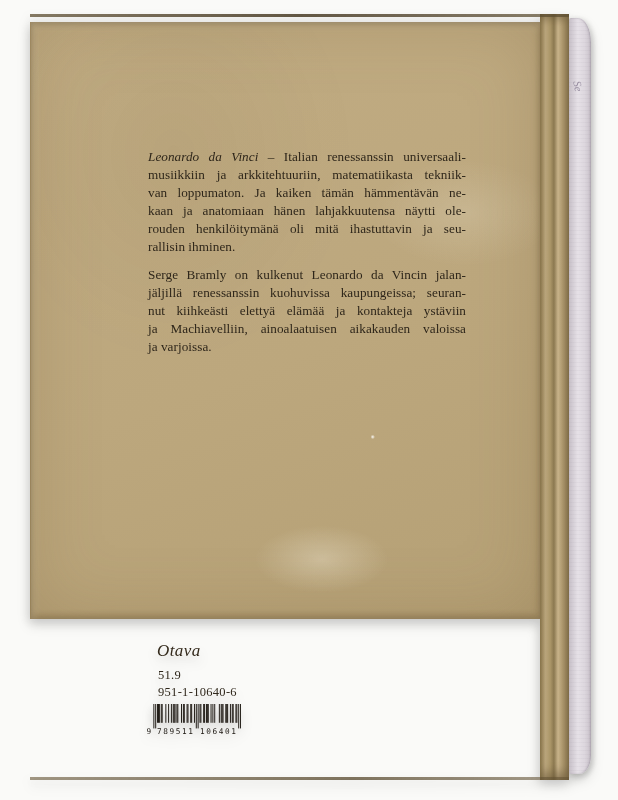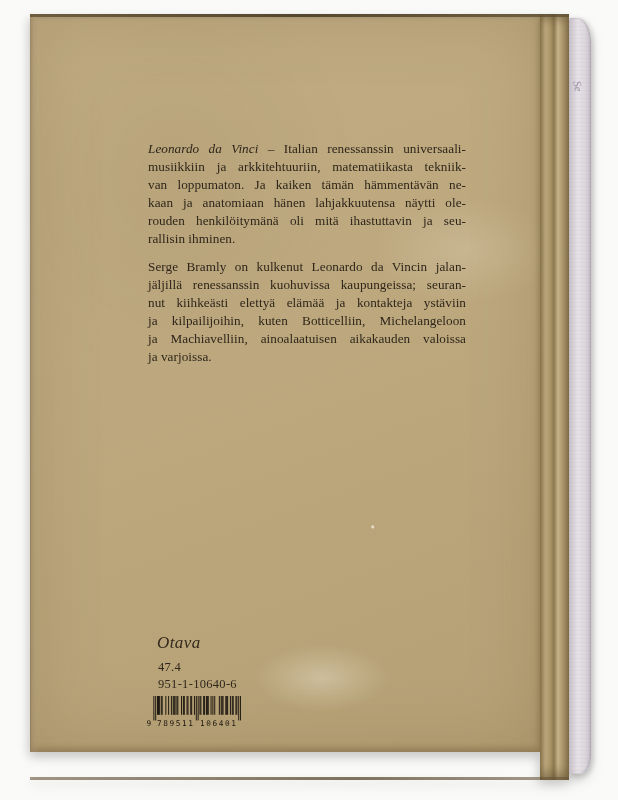--- a/index.html
+++ b/index.html
@@ -12,21 +12,21 @@
   .stage {
     position:relative; width:618px; height:800px;
     background:#fafaf8; overflow:hidden;
   }
   .book {
     position:absolute; left:30px; top:14px; width:561px; height:766px;
     filter:drop-shadow(0 6px 6px rgba(0,0,0,.14)) drop-shadow(-3px 3px 5px rgba(0,0,0,.08));
   }
   
   .board {
-    position:absolute; left:0; top:0; width:510px; height:738px;
+    position:absolute; left:0; top:8px; width:510px; height:597px;
     background:
       radial-gradient(3px 3px at 67% 69.5%, rgba(255,255,255,.9), rgba(255,255,255,0) 75%),
       radial-gradient(95px 48px at 57% 90%, rgba(240,233,214,.38), rgba(240,233,214,0) 70%),
       radial-gradient(130px 75px at 85% 32%, rgba(238,231,212,.22), rgba(238,231,212,0) 70%),
       radial-gradient(260px 300px at 28% 22%, rgba(60,45,20,.05), rgba(60,45,20,0) 70%),
       linear-gradient(160deg, #c1ac83, #bca77d 55%, #b5a075);
     box-shadow:
       inset 0 0 70px rgba(118,94,56,.24),
       inset 2px 3px 8px rgba(255,248,228,.28),
       inset -2px 0 8px rgba(108,86,50,.28),
@@ -106,29 +106,28 @@
             <div class="line j">musiikkiin ja arkkitehtuuriin, matematiikasta tekniik-</div>
             <div class="line j">van loppumaton. Ja kaiken tämän hämmentävän ne-</div>
             <div class="line j">kaan ja anatomiaan hänen lahjakkuutensa näytti ole-</div>
             <div class="line j">rouden henkilöitymänä oli mitä ihastuttavin ja seu-</div>
             <div class="line">rallisin ihminen.</div>
           </div>
           <div class="para">
             <div class="line j">Serge Bramly on kulkenut Leonardo da Vincin jalan-</div>
             <div class="line j">jäljillä renessanssin kuohuvissa kaupungeissa; seuran-</div>
             <div class="line j">nut kiihkeästi elettyä elämää ja kontakteja ystäviin</div>
-            <div class="line j">ja kilpailijoihin, kuten Botticelliin, Michelangeloon</div>
             <div class="line j">ja Machiavelliin, ainoalaatuisen aikakauden valoissa</div>
             <div class="line">ja varjoissa.</div>
           </div>
         </div>
 
       <div class="publisher">Otava</div>
 
-      <div class="libclass">47.4</div>
+      <div class="libclass">51.9</div>
 
       <div class="isbn">951-1-10640-6</div>
 
       <div class="barcode">
         <svg id="barcode-svg" width="95" height="31" viewBox="0 0 103 33" preserveAspectRatio="none">
             <rect x="8" y="0" width="1.04" height="26"></rect>
             <rect x="10" y="0" width="1.04" height="26"></rect>
             <rect x="12" y="0" width="1.04" height="20"></rect>
             <rect x="13" y="0" width="1.04" height="20"></rect>
             <rect x="14" y="0" width="1.04" height="20"></rect>

